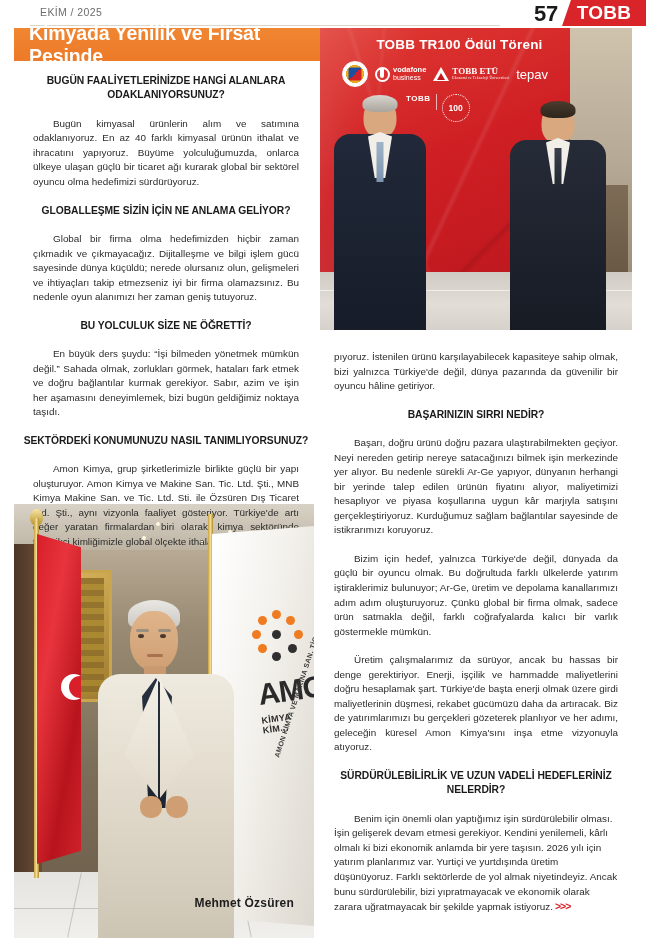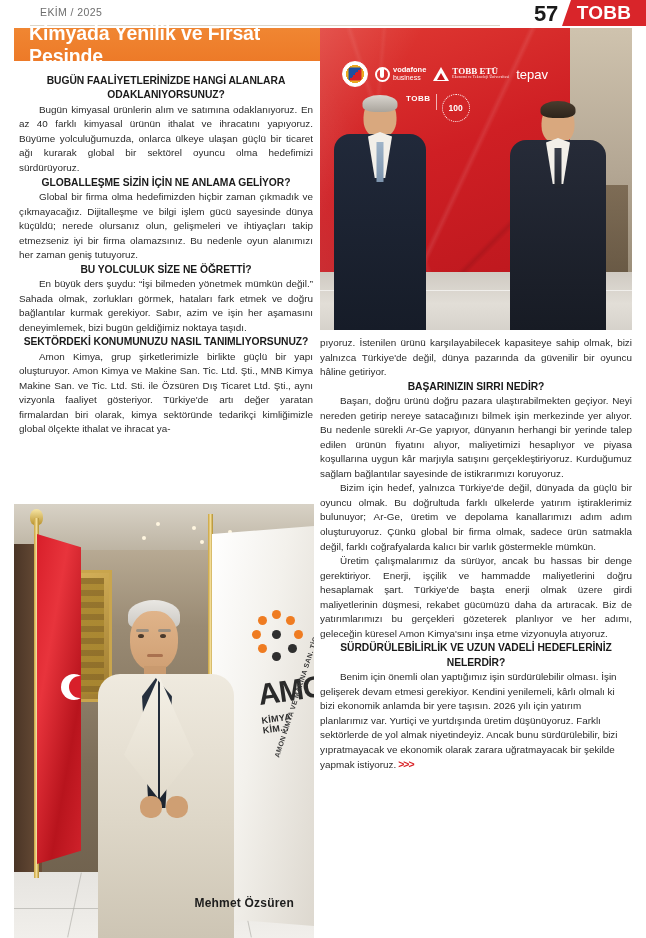--- a/index.html
+++ b/index.html
@@ -183,21 +183,21 @@
     position:absolute; left: 3px; top: 0.5px;
     width: 3.5px; height: 9px;
     background: #ffffff;
     border-radius: 0 0 3px 3px;
   }
   .voda-txt {
     color:#ffffff; font-size: 7.5px; font-weight:700; line-height: 1.05;
   }
   .voda-txt small { display:block; font-weight: 400; font-size: 7px; }
   .logo-etu {
-    display:flex; align-items:flex-start; gap:3px; flex: 0 0 auto;
+    display:flex; align-items:center; gap:3px; flex: 0 0 auto;
   }
   .etu-tri {
     width: 0; height: 0;
     border-left: 8px solid transparent;
     border-right: 8px solid transparent;
     border-bottom: 14px solid #ffffff;
     position: relative;
   }
   .etu-tri:after {
     content:"";
@@ -452,21 +452,21 @@
     line-height: 14.55px;
     color: #2b2b2b;
     text-align: justify;
     text-justify: inter-word;
   }
   .col-left  { left: 19px;  top: 74px;  width: 294px; }
   .col-right { left: 320px; top: 336px; width: 312px; }
 
   .col p {
     text-indent: 20px;
-    margin: 0;
+    margin: 14px;
     hyphens: manual;
   }
   .col h3 {
     font-size: 10.3px;
     font-weight: 700;
     text-align: center;
     text-indent: 0;
     letter-spacing: -0.05px;
     line-height: 14.4px;
     color: #1a1a1a;
@@ -491,20 +491,21 @@
 
 <div class="title-bar">
   <div class="title-bar-text">Kimyada Yenilik ve Fırsat Peşinde</div>
 </div>
 
 <div class="photo-award">
   <div class="award-backdrop"></div>
   <div class="award-facets"></div>
   <div class="award-rightwall"></div>
 
+  <div class="award-title">TOBB TR100 Ödül Töreni</div>
 
   <div class="award-logos">
     <div class="logo-crest"></div>
     <div class="logo-voda">
       <span class="voda-mark"></span>
       <span class="voda-txt">
         <span>vodafone</span>
         <small>business</small>
       </span>
     </div>

